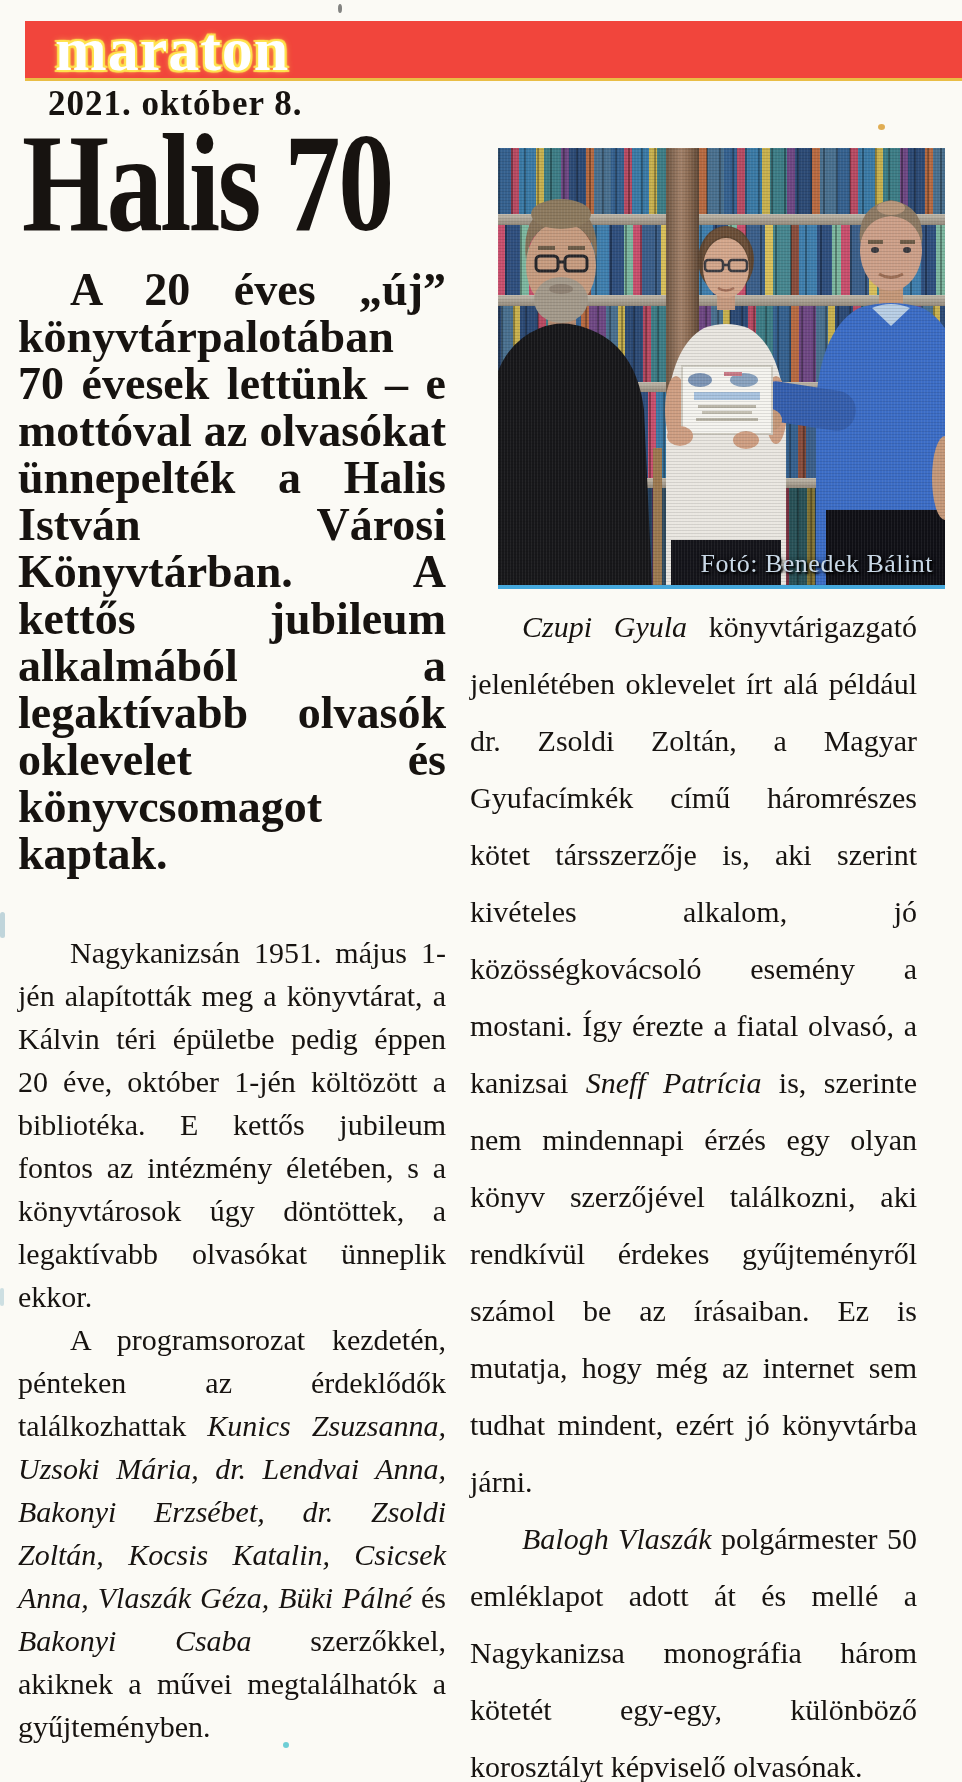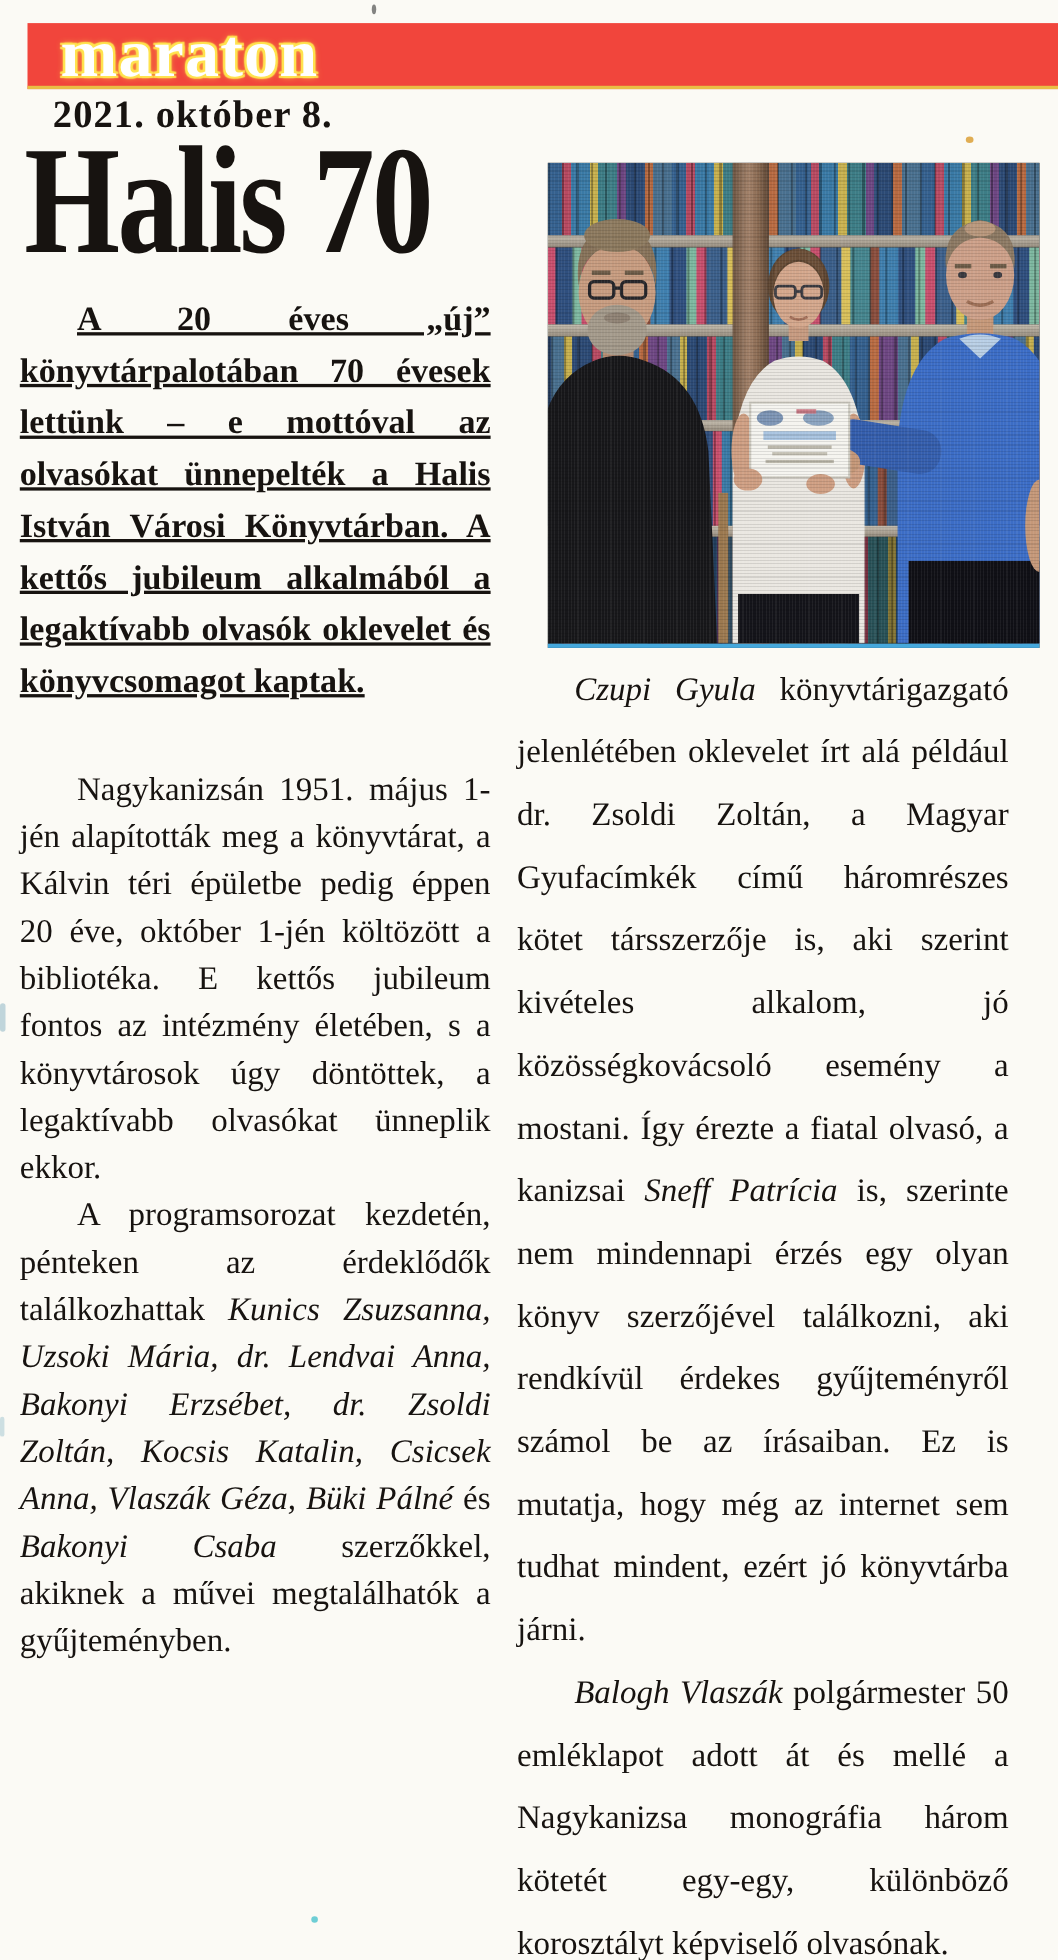--- a/index.html
+++ b/index.html
@@ -85,21 +85,21 @@
     position:absolute;right:12px;bottom:6px;z-index:5;
     font-size:26px;color:var(--caption);letter-spacing:.5px;
     text-shadow:2px 2px 2px #000,0 0 5px rgba(0,0,0,.9);
   }
   
   .col{position:absolute;text-align:justify;hyphens:auto;-webkit-hyphens:auto;}
   .col-left{left:18px;top:266px;width:428px;font-size:30px;line-height:43px;}
   .col-right{left:470px;top:598px;width:447px;font-size:30px;line-height:57px;}
   .para{text-indent:52px;margin:0;}
   .para em{font-style:italic;}
-  .para.lead{font-weight:bold;font-size:31px;line-height:47px;margin-bottom:54px;text-decoration:underline;}
+  .para.lead{font-weight:bold;font-size:46px;line-height:47px;margin-bottom:54px;}
   .byline{text-align:right;font-size:32px;margin-top:12px;padding-right:18px;letter-spacing:1px;}
   
   .speck{position:absolute;border-radius:50%;}
   .s1{left:0;top:912px;width:5px;height:26px;background:#8fb7c4;opacity:.55;border-radius:3px;}
   .s2{left:0;top:1288px;width:4px;height:18px;background:#9fc4cf;opacity:.5;border-radius:3px;}
   .s3{left:283px;top:1742px;width:6px;height:6px;background:#3fbfca;opacity:.75;}
   .s4{left:878px;top:124px;width:7px;height:6px;background:#d99a2b;opacity:.8;}
   .s5{left:338px;top:4px;width:4px;height:9px;background:#333;opacity:.6;}
 </style>
 </head>
@@ -191,20 +191,21 @@
         <rect x="204" y="263" width="50" height="3" fill="#c3bfb2"></rect>
         <rect x="198" y="270" width="62" height="3" fill="#b9b5a8"></rect>
         <rect x="226" y="224" width="18" height="4" fill="#c97a86"></rect>
 
         <ellipse cx="182" cy="288" rx="13" ry="10" fill="#cf9f83"></ellipse>
         <ellipse cx="248" cy="292" rx="13" ry="9" fill="#cf9f83"></ellipse>
       </g>
     </svg>
 
     <div class="grain"></div>
+    <div class="caption">Fotó: Benedek Bálint</div>
   </div>
 
   <div class="col col-left">
       <p class="para lead"><span>A 20 éves „új” könyvtárpalotában 70 évesek lettünk – e mottóval az olvasókat ünnepelték a Halis István Városi Könyvtárban. A kettős jubileum alkalmából a legaktívabb olvasók oklevelet és könyvcsomagot kaptak.</span></p>
       <p class="para"><span>Nagykanizsán 1951. május 1-jén alapították meg a könyvtárat, a Kálvin téri épületbe pedig éppen 20 éve, október 1-jén költözött a bibliotéka. E kettős jubileum fontos az intézmény életében, s a könyvtárosok úgy döntöttek, a legaktívabb olvasókat ünneplik ekkor.</span></p>
       <p class="para"><span>A programsorozat kezdetén, pénteken az érdeklődők találkozhattak </span><em>Kunics Zsuzsanna, Uzsoki Mária, dr. Lendvai Anna, Bakonyi Erzsébet, dr. Zsoldi Zoltán, Kocsis Katalin, Csicsek Anna, Vlaszák Géza, Büki Pálné</em><span> és </span><em>Bakonyi Csaba</em><span> szerzőkkel, akiknek a művei megtalálhatók a gyűjteményben.</span></p>
     </div>
   <div class="col col-right">
   <p class="para"><em>Czupi Gyula</em><span> könyvtárigazgató jelenlétében oklevelet írt alá például dr. Zsoldi Zoltán, a Magyar Gyufacímkék című háromrészes kötet társszerzője is, aki szerint kivételes alkalom, jó közösségkovácsoló esemény a mostani. Így érezte a fiatal olvasó, a kanizsai </span><em>Sneff Patrícia</em><span> is, szerinte nem mindennapi érzés egy olyan könyv szerzőjével találkozni, aki rendkívül érdekes gyűjteményről számol be az írásaiban. Ez is mutatja, hogy még az internet sem tudhat mindent, ezért jó könyvtárba járni.</span></p>
       <p class="para"><em>Balogh Vlaszák</em><span> polgármester 50 emléklapot adott át és mellé a Nagykanizsa monográfia három kötetét egy-egy, különböző korosztályt képviselő olvasónak.</span></p>

